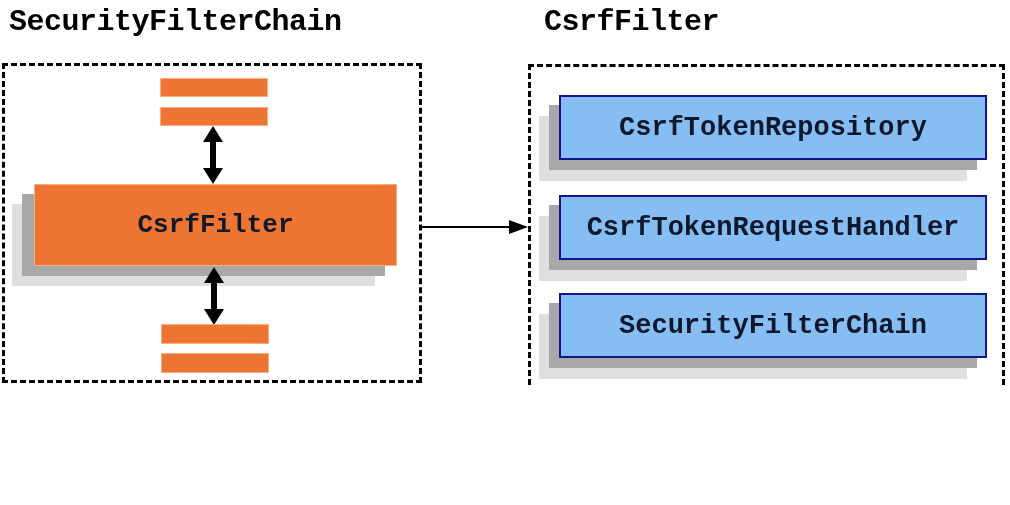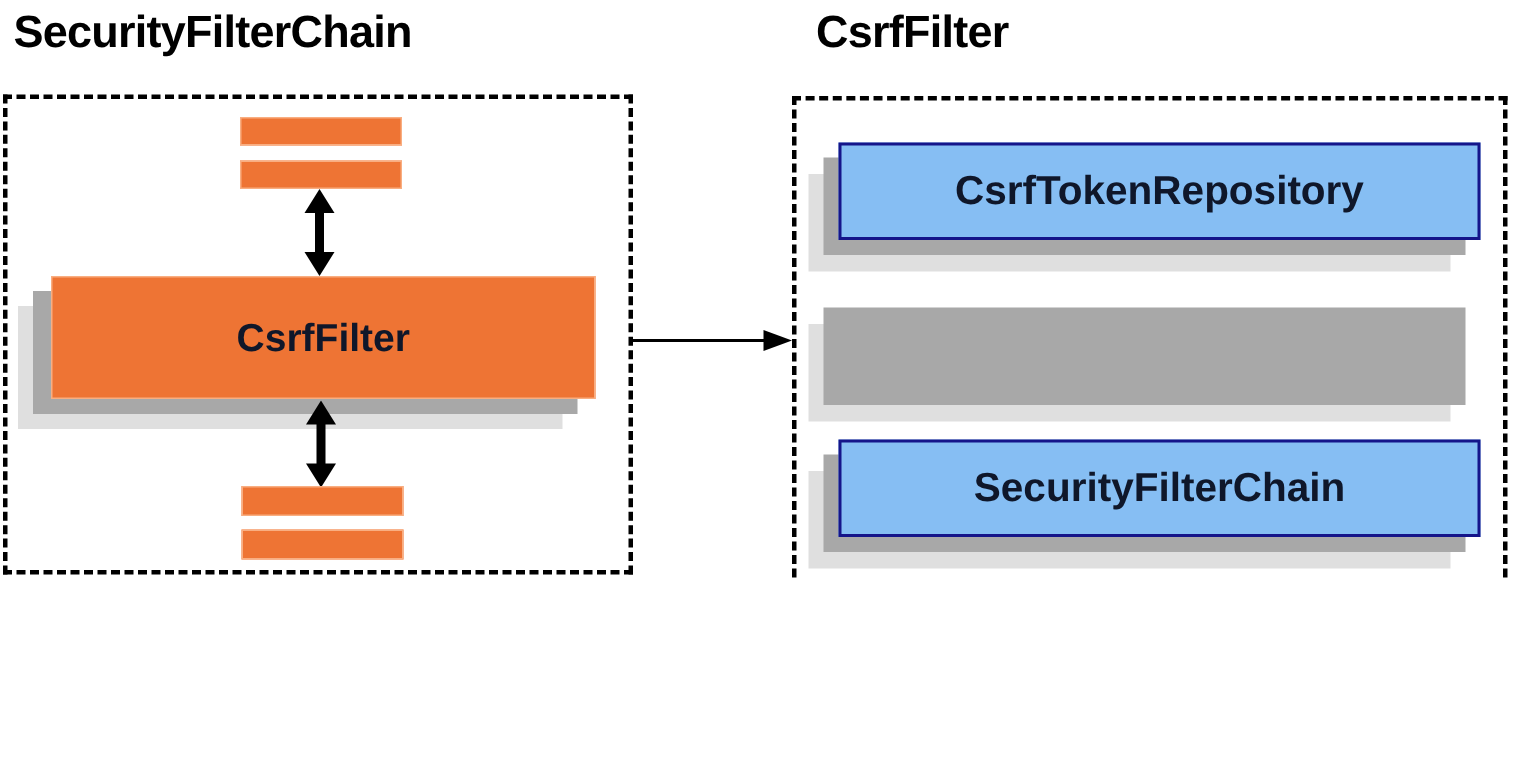--- a/index.html
+++ b/index.html
@@ -1,18 +1,18 @@
 <!DOCTYPE html>
 <html><head>
 <meta charset="utf-8">
 <style>
   html,body{margin:0;padding:0;background:#ffffff;}
   .canvas{
     position:relative;width:1010px;height:386px;background:#ffffff;
-    font-family:Liberation Sans, sans-serif;overflow:hidden;
+    font-family:Liberation Mono, monospace;overflow:hidden;
   }
   .title{
     position:absolute;font-weight:bold;font-size:30px;color:#000;
     letter-spacing:-0.5px;white-space:nowrap;
   }
   #title-left{left:9px;top:5px;}
   #title-right{left:544px;top:5px;}
 
   .dashed-box{position:absolute;border:3px dashed #000;background:transparent;}
   #left-container{left:2px;top:63px;width:414px;height:314px;}
@@ -98,20 +98,23 @@
   </svg>
 
   <div class="shadow light blue-shadow" id="bs1l"></div>
   <div class="shadow dark blue-shadow" id="bs1d"></div>
   <div class="node blue-node" id="blue-1">
     <span>CsrfTokenRepository</span>
   </div>
 
   <div class="shadow light blue-shadow" id="bs2l"></div>
   <div class="shadow dark blue-shadow" id="bs2d"></div>
+  <div class="node blue-node" id="blue-2">
+    <span>CsrfTokenRequestHandler</span>
+  </div>
 
   <div class="shadow light blue-shadow" id="bs3l"></div>
   <div class="shadow dark blue-shadow" id="bs3d"></div>
   <div class="node blue-node" id="blue-3">
     <span>SecurityFilterChain</span>
   </div>
 
   <div class="shadow light blue-shadow" id="bs4l"></div>
   <div class="shadow dark blue-shadow" id="bs4d"></div>
 

